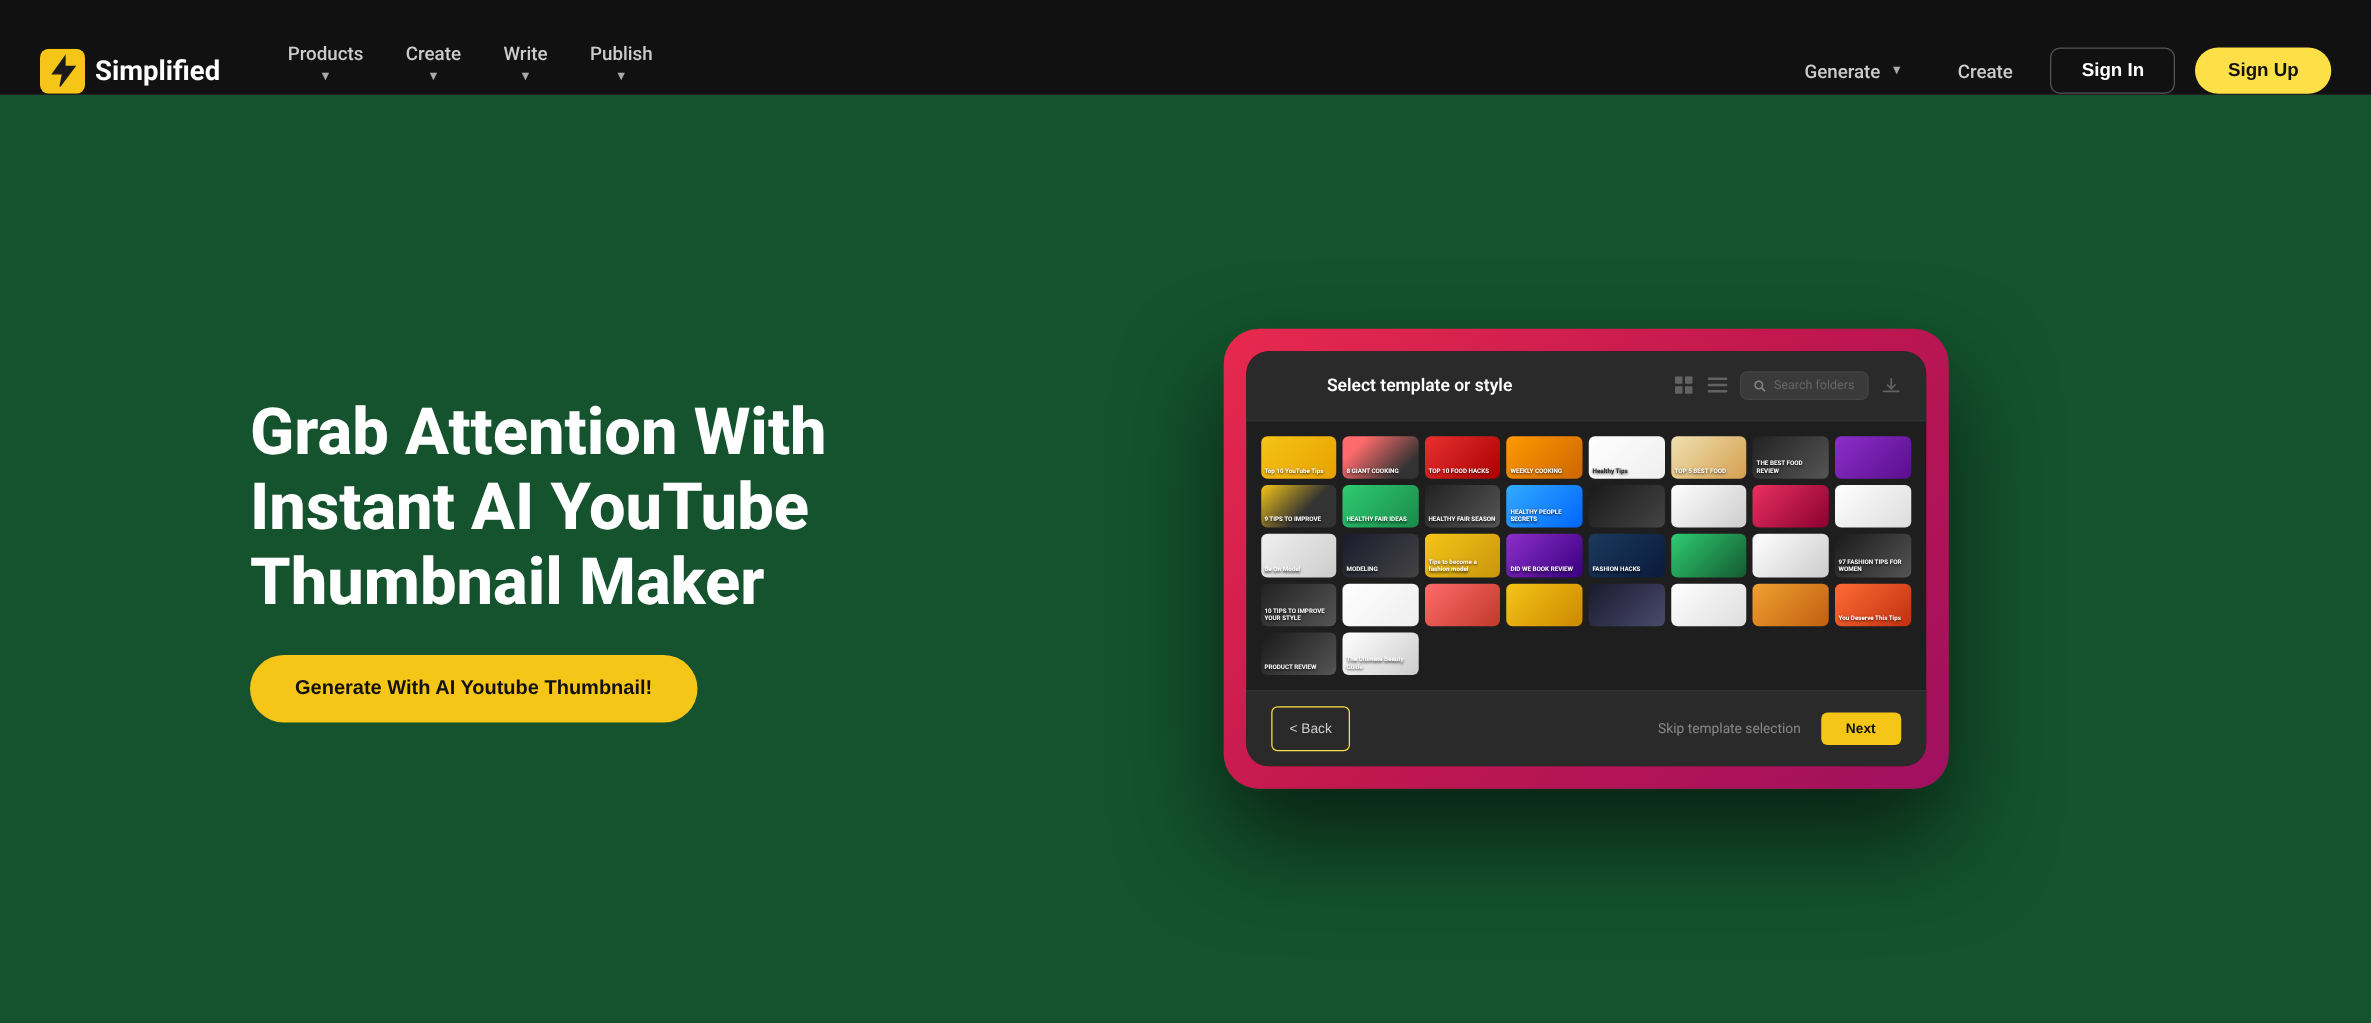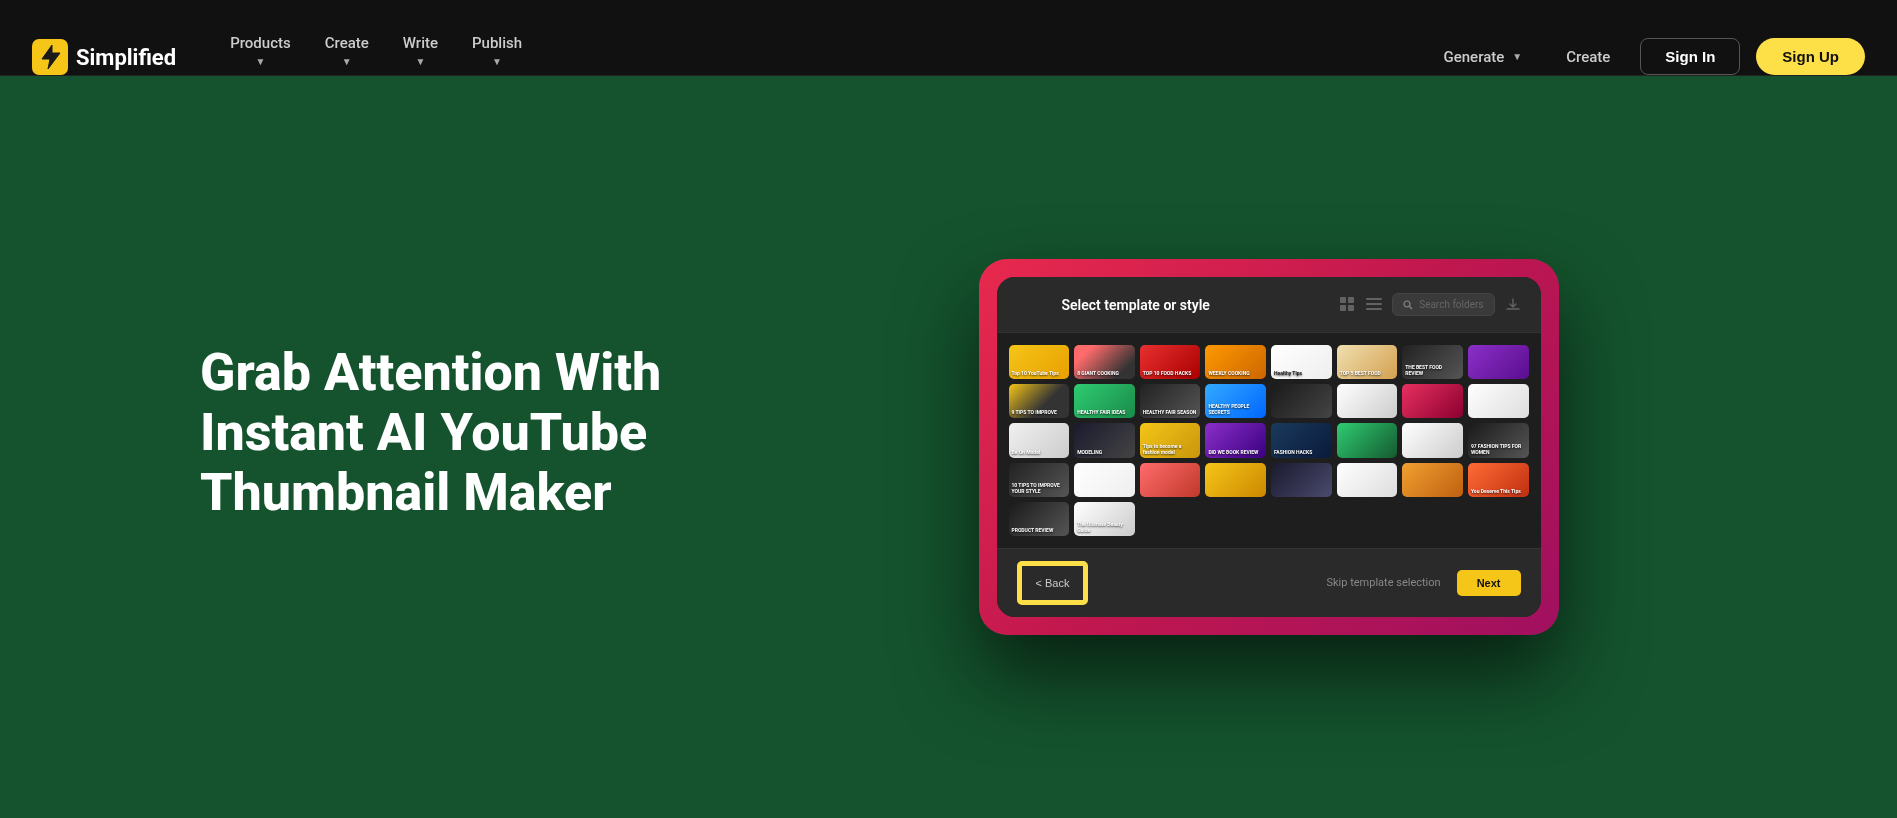--- a/index.html
+++ b/index.html
@@ -273,21 +273,21 @@
     .mockup-footer {
       background: #2a2a2a;
       padding: 12px 20px;
       display: flex;
       align-items: center;
       justify-content: space-between;
       border-top: 1px solid #333;
     }
     .btn-back {
       background: transparent;
-      border: 5px solid #fde047;
+      border: 1px solid #fde047;
       color: #ccc;
       font-size: 11px;
       padding: 11px 14px;
       border-radius: 5px;
       cursor: pointer;
       display: flex;
       align-items: center;
       gap: 4px;
     }
     .skip-text {
@@ -351,20 +351,21 @@
       <span>Create</span>
     </div>
     <button class="btn-signin">Sign In</button>
     <button class="btn-signup">Sign Up</button>
   </div>
 </nav>
 
 <section class="hero">
   <div class="hero-left">
     <h1 class="hero-title">Grab Attention With Instant AI YouTube Thumbnail Maker</h1>
+    <button class="btn-cta">Generate With AI Youtube Thumbnail!</button>
   </div>
 
   <div class="hero-right">
     <div class="mockup-outer">
       <div class="mockup-inner">
 
         <div class="mockup-header">
           <span class="mockup-header-title">Select template or style</span>
           <div class="mockup-header-right">
             <svg class="view-icon" viewBox="0 0 16 16" fill="none">

